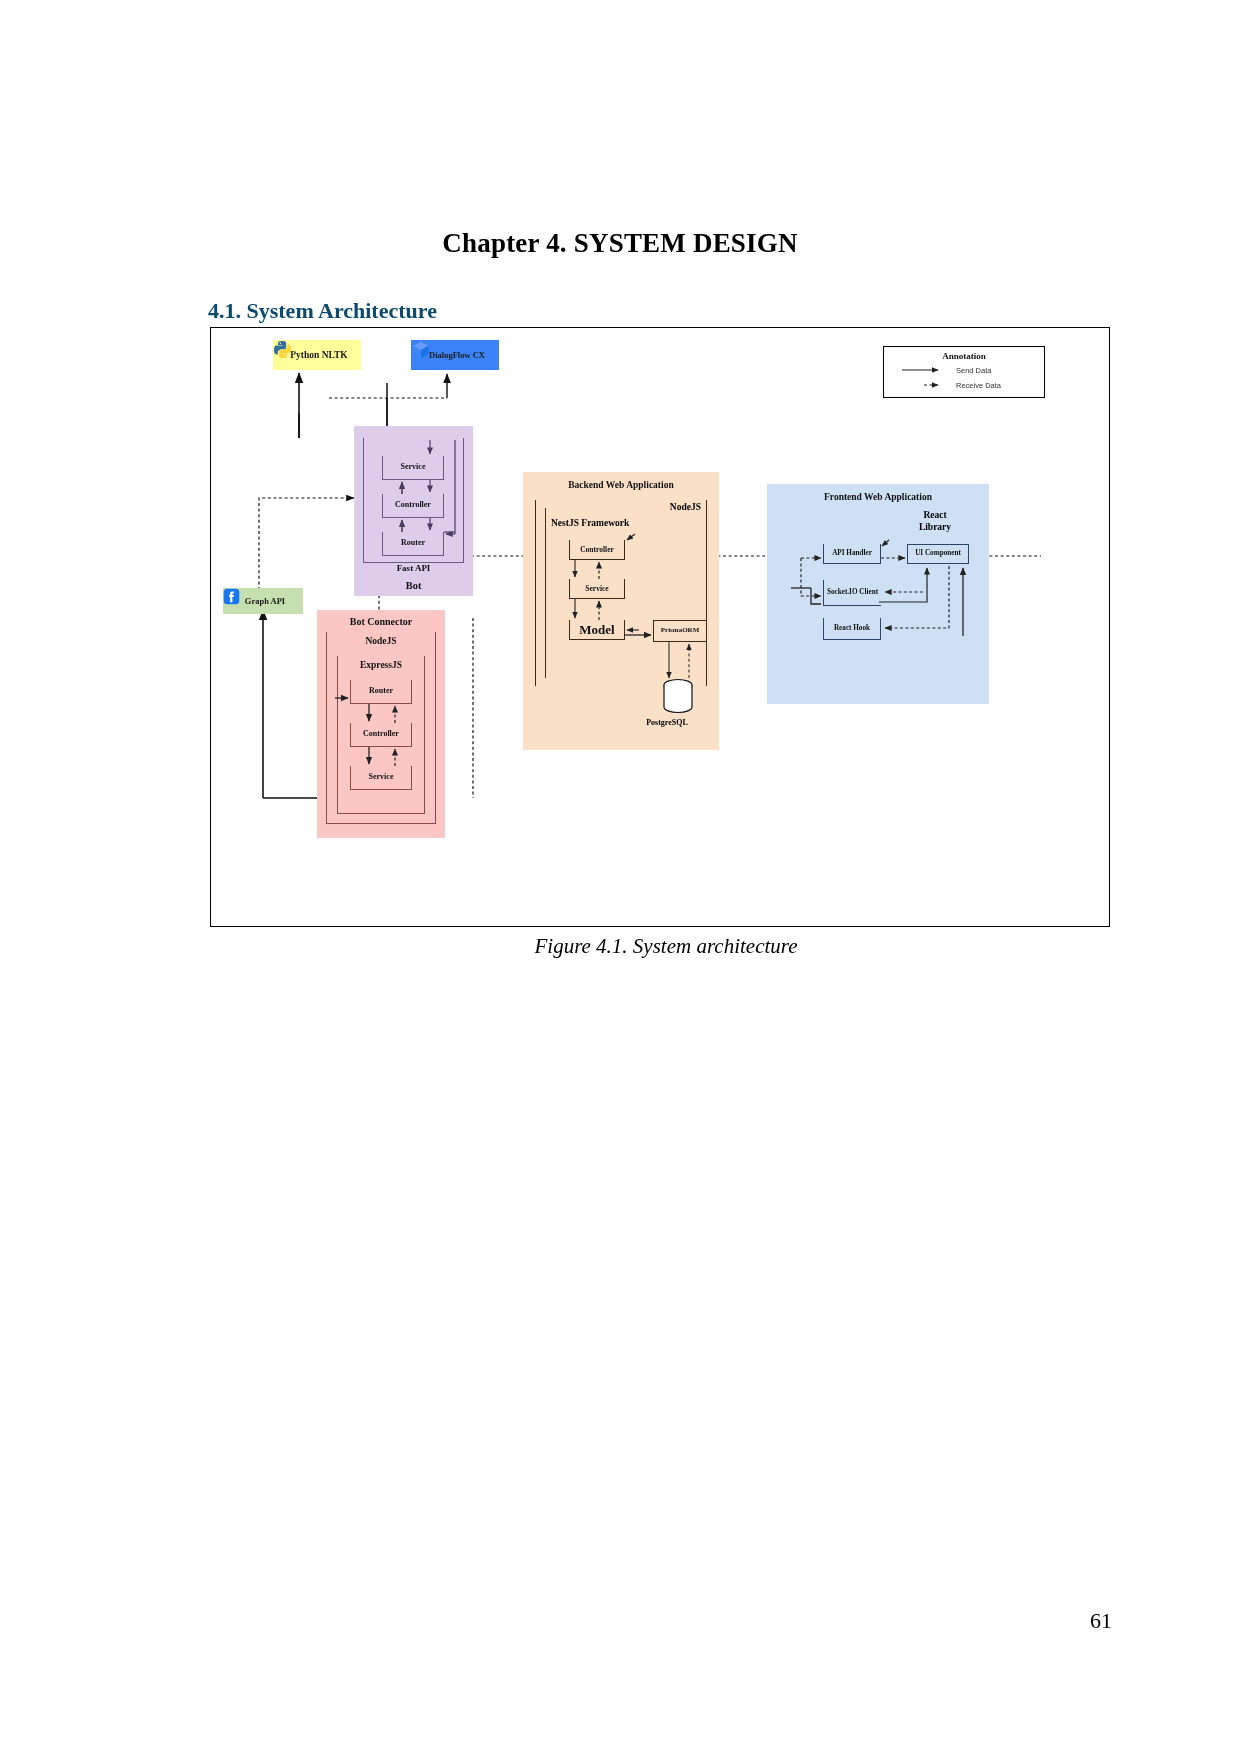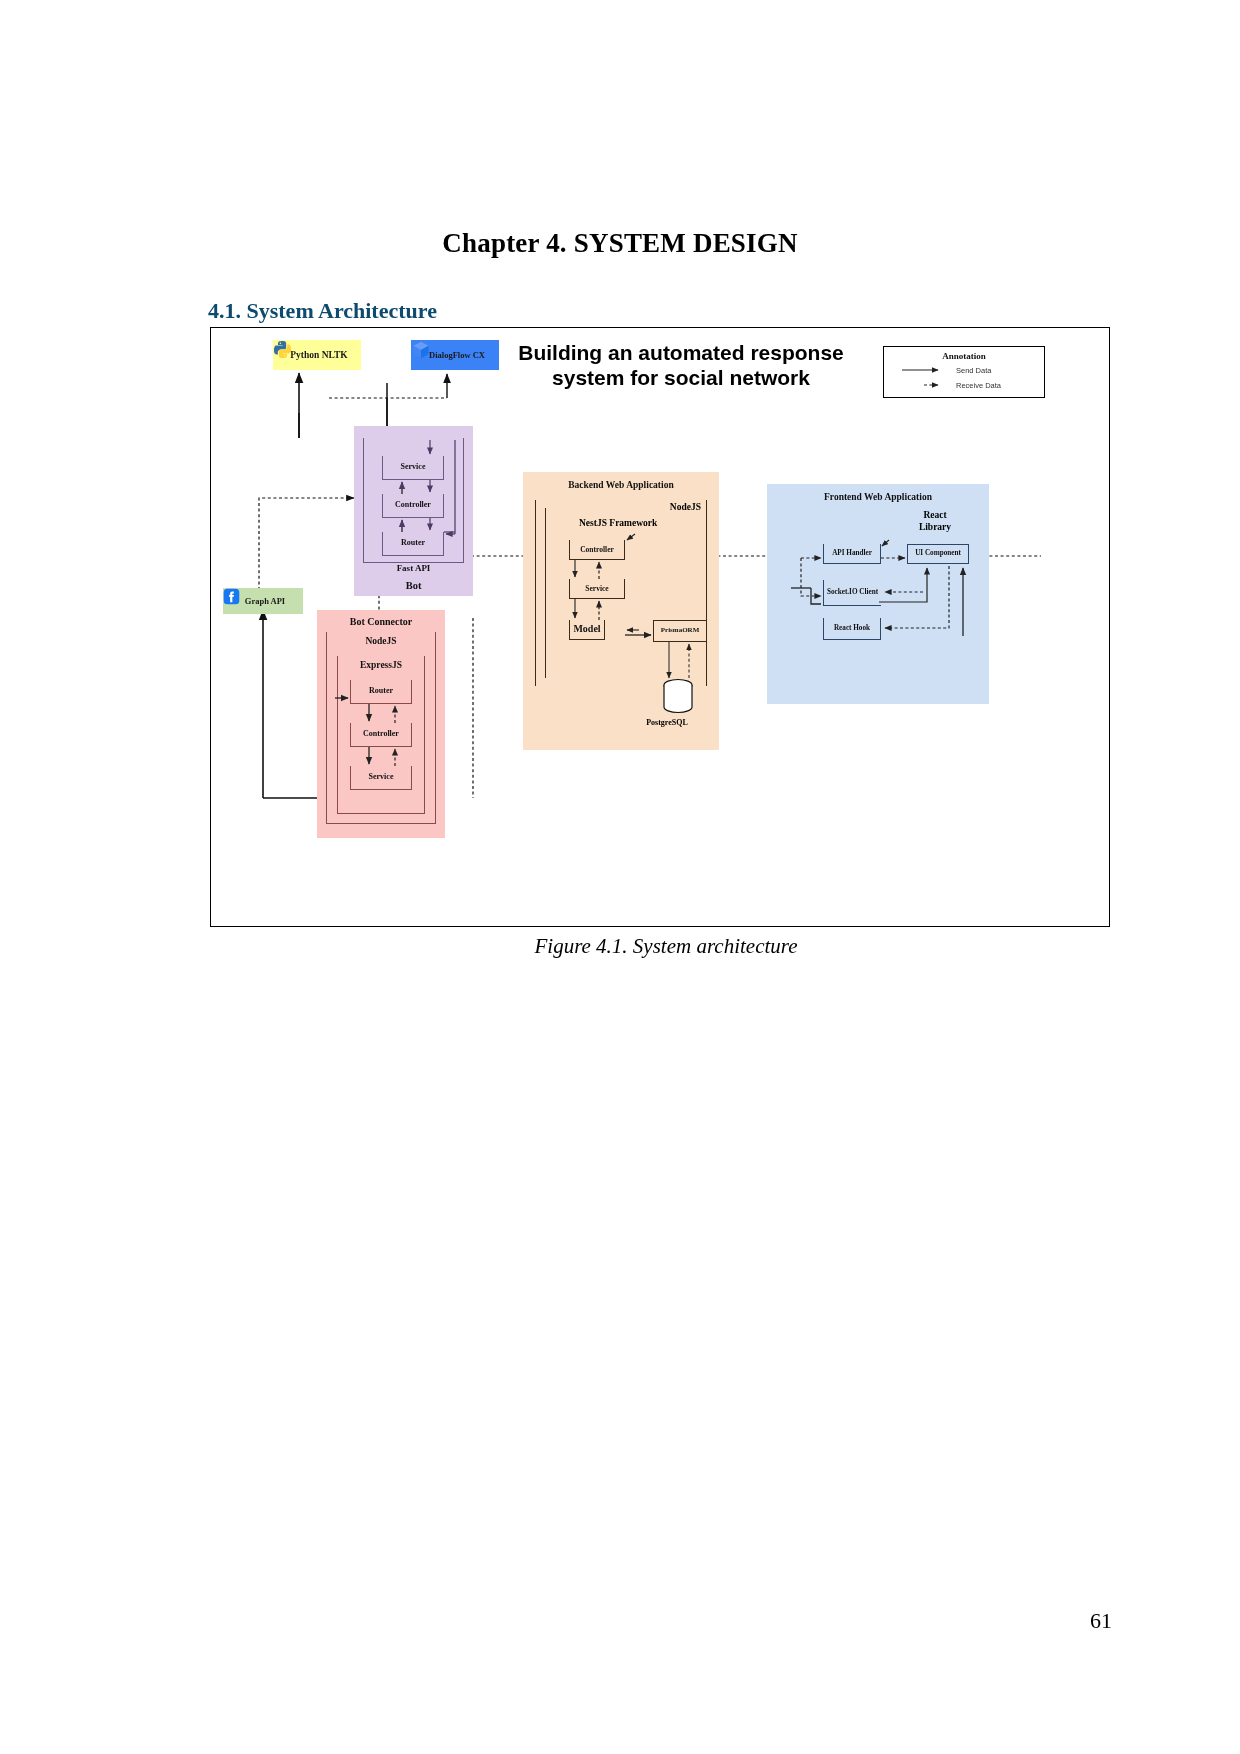--- a/index.html
+++ b/index.html
@@ -185,24 +185,20 @@
         <span class="logo">
           <svg width="20" height="20" viewBox="0 0 24 24">
             <path d="M12 2.2 21 7v10l-9 4.8L3 17V7z" fill="#4285f4"></path>
             <path d="M12 2.2 21 7l-9 4.9L3 7z" fill="#669df6"></path>
             <path d="M12 11.9 21 7v10l-9 4.8z" fill="#1a73e8"></path>
           </svg>
         </span>
         <span>DialogFlow CX</span>
       </div>
 
-      <div class="big-title" style="left:300px;top:12px;width:340px;">
-        <div>Building an automated response</div>
-        <div>system for social network</div>
-      </div>
 
       <div class="legend-box" style="left:672px;top:18px;width:162px;height:52px;">
         <div class="legend-title" style="top:4px;">Annotation</div>
         <svg width="160" height="50" style="position:absolute;left:0;top:0;">
           <defs>
             <marker id="lah" markerWidth="6" markerHeight="6" refX="5" refY="2.6" orient="auto" markerUnits="strokeWidth">
               <path d="M0,0.3 L5.5,2.6 L0,4.9 z" fill="#222"></path>
             </marker>
           </defs>
           <path d="M18,23 L54,23" stroke="#222" stroke-width="1.2" fill="none" marker-end="url(#lah)"></path>
@@ -282,25 +278,25 @@
         </svg>
       </div>
 
       <div class="grp grp-orange" style="left:312px;top:144px;width:196px;height:278px;">
         <div class="grp-label" style="top:8px;font-size:9.5px;">Backend Web Application</div>
 
         <div style="position:absolute;left:12px;top:28px;width:172px;height:186px;border-left:1.1px solid #3a2a1a;border-right:1.1px solid #3a2a1a;box-sizing:border-box;"></div>
         <div style="position:absolute;right:18px;top:30px;font-size:9.5px;font-weight:bold;">NodeJS</div>
 
         <div style="position:absolute;left:22px;top:36px;width:152px;height:170px;border-left:1.1px solid #3a2a1a;box-sizing:border-box;"></div>
-        <div style="position:absolute;left:28px;top:46px;font-size:9.5px;font-weight:bold;margin-left:28px;">NestJS Framework</div>
+        <div style="position:absolute;left:28px;top:46px;font-size:9.5px;font-weight:bold;">NestJS Framework</div>
 
         <div class="innerbox ob-orange" style="left:46px;top:68px;width:56px;height:20px;font-size:7.5px;border-top:none;">Controller</div>
         <div class="innerbox ob-orange" style="left:46px;top:107px;width:56px;height:20px;font-size:7.5px;border-top:none;">Service</div>
-        <div class="innerbox ob-orange" style="left:46px;top:148px;width:36px;height:20px;font-size:10px;border-top:none;">Model</div>
+        <div class="innerbox ob-orange" style="left:46px;top:148px;width:56px;height:20px;font-size:13px;border-top:none;">Model</div>
         <div class="innerbox ob-orange" style="left:130px;top:148px;width:54px;height:22px;font-size:7px;">PrismaORM</div>
 
         <div style="position:absolute;left:138px;top:206px;width:34px;height:36px;">
           <svg width="34" height="36" viewBox="0 0 34 36">
             <ellipse cx="17" cy="7" rx="14" ry="5.5" fill="#fff" stroke="#111" stroke-width="1.2"></ellipse>
             <path d="M3,7 L3,29 A14,5.5 0 0 0 31,29 L31,7" fill="#fff" stroke="#111" stroke-width="1.2"></path>
           </svg>
         </div>
         <div style="position:absolute;left:106px;top:246px;width:76px;text-align:center;font-size:8px;font-weight:bold;">PostgreSQL</div>
 

